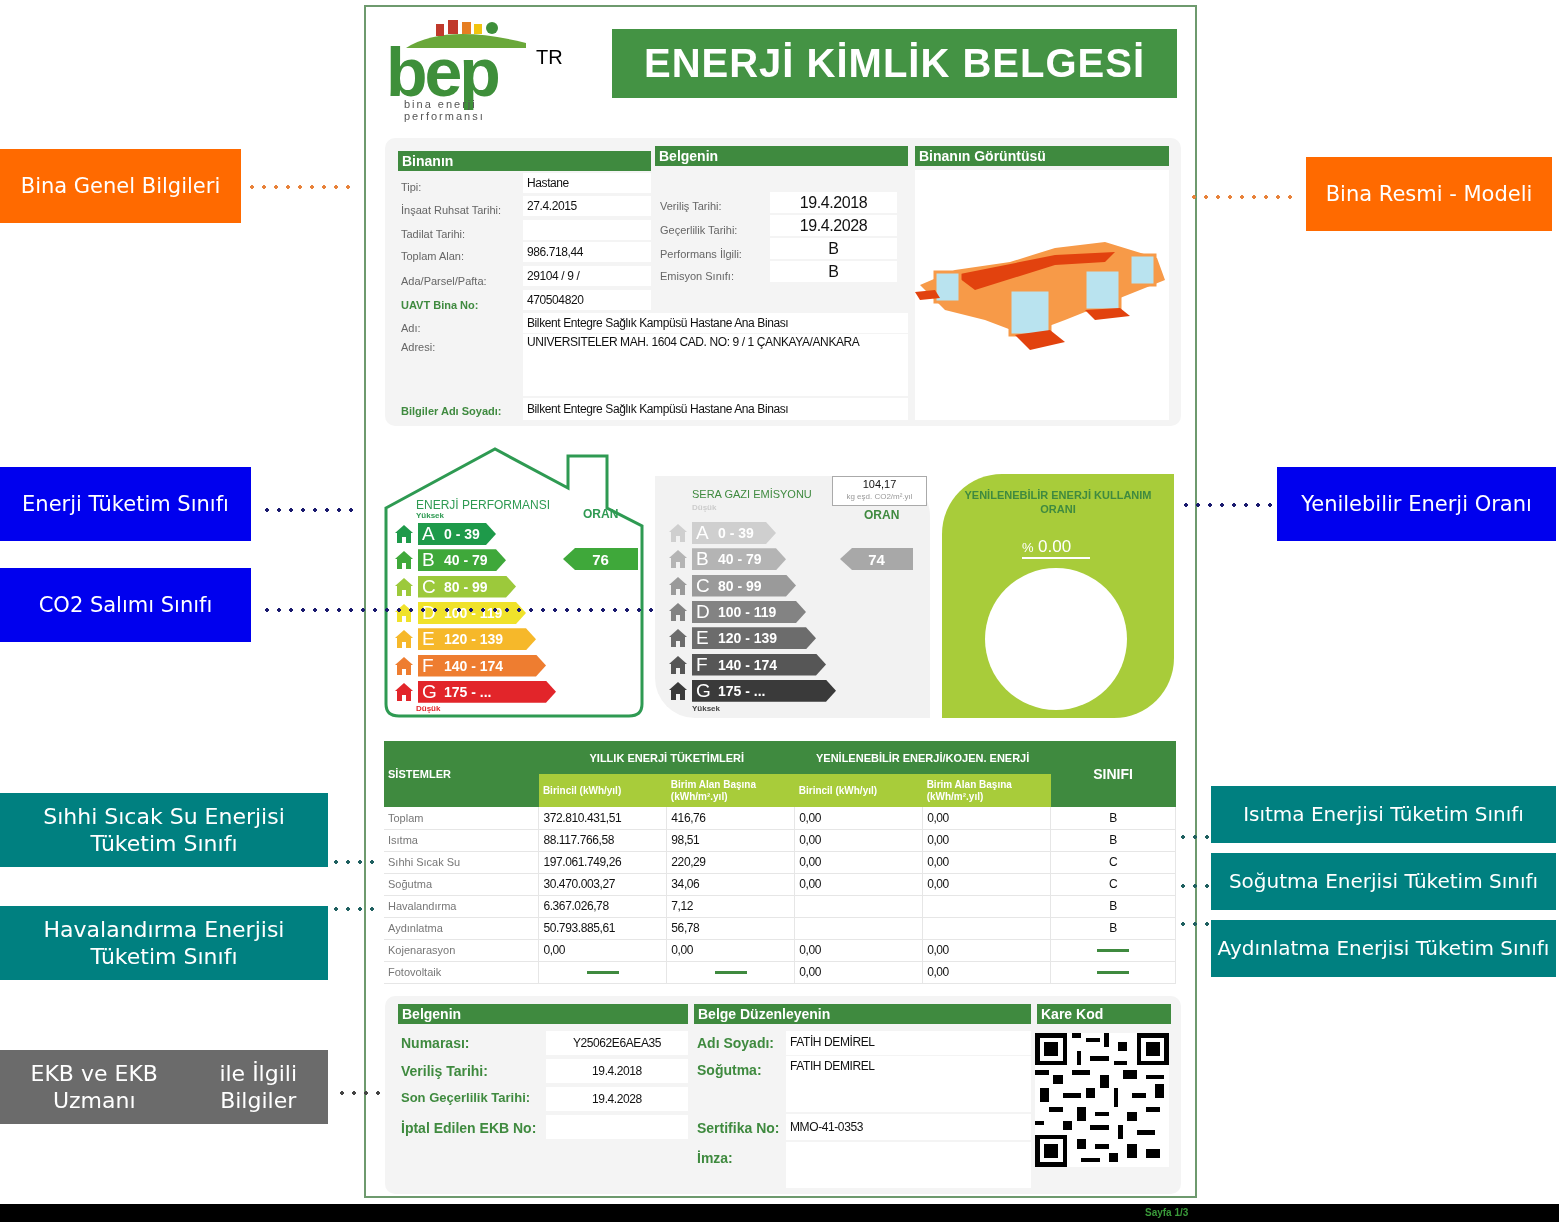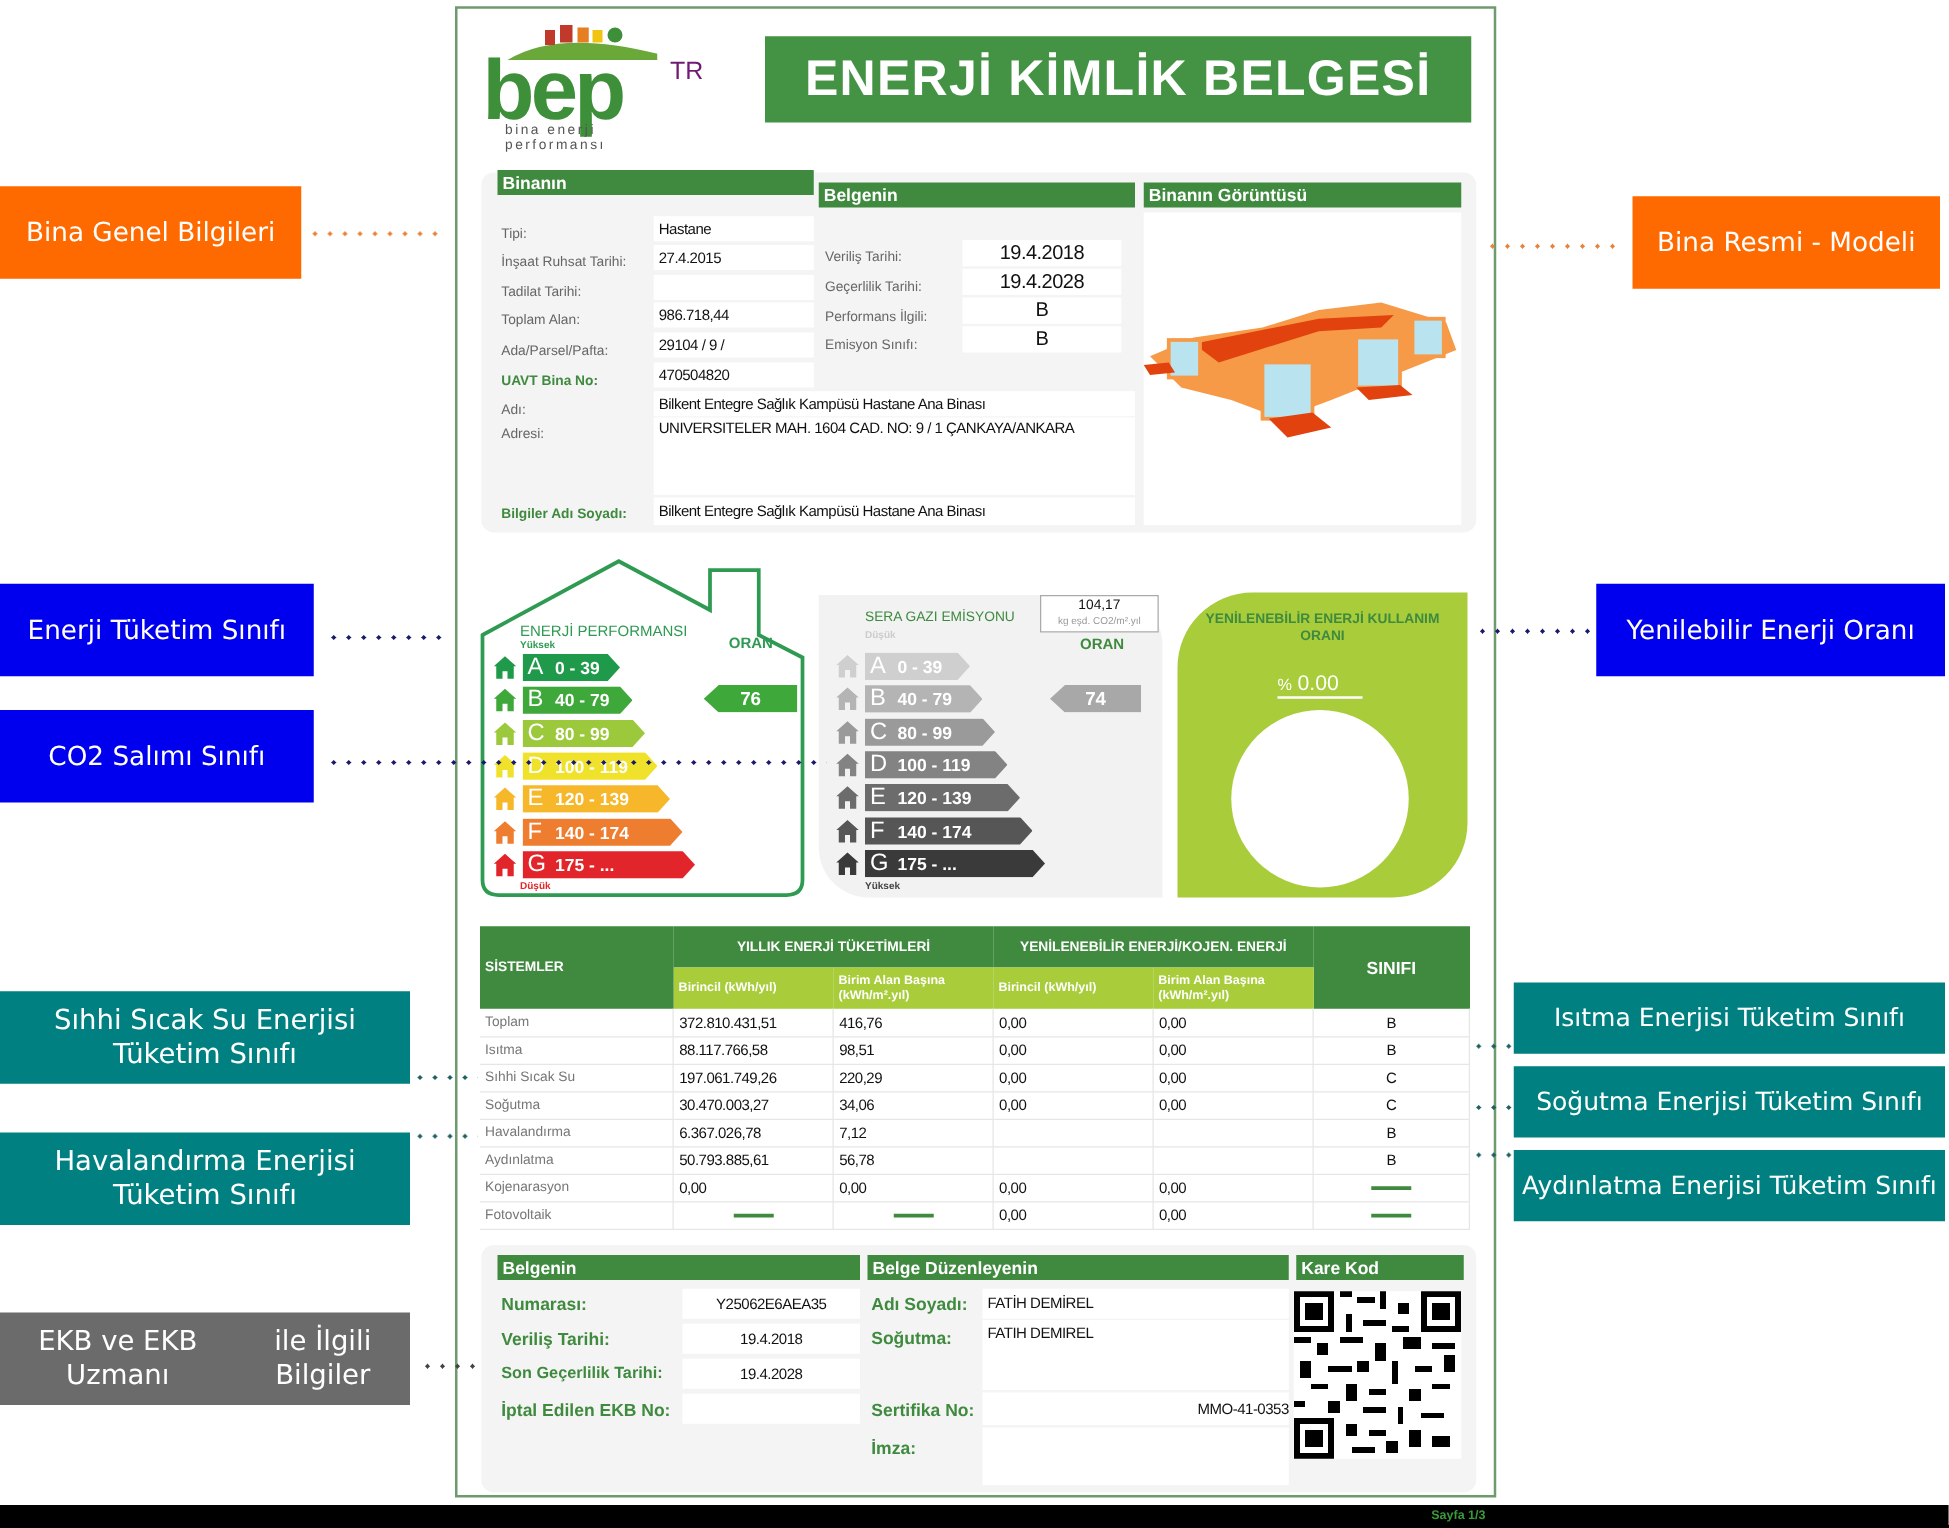--- a/index.html
+++ b/index.html
@@ -4,21 +4,21 @@
 <style>
   * { box-sizing: border-box; margin: 0; padding: 0; }
   body { width: 1559px; height: 1222px; background: #ffffff; position: relative; overflow: hidden; font-family: "DejaVu Sans", sans-serif; }
   .doc { position: absolute; left: 364px; top: 5px; width: 833px; height: 1193px; border: 2px solid #6e9a6e; background: #fff; }
   .bottom-bar { position: absolute; left: 0; top: 1204px; width: 1559px; height: 18px; background: #000; }
   .page-no { position: absolute; left: 1145px; top: 1207px; font-size: 10px; font-weight: bold; color: #3a9a3a; font-family: "Liberation Sans", sans-serif; }
 
   
   .logo { position: absolute; left: 386px; top: 16px; width: 180px; height: 110px; }
   .logo-bep { position: absolute; left: 0; top: 22px; font-family: "Liberation Sans", sans-serif; font-size: 68px; color: #3e8f3a; font-weight: bold; letter-spacing: -3px; line-height: 1; }
-  .logo-tr { position: absolute; left: 150px; top: 30px; font-size: 20px; color: #701a75; font-family: "Liberation Sans", sans-serif; }
+  .logo-tr { position: absolute; left: 150px; top: 30px; font-size: 20px; color: #000000; font-family: "Liberation Sans", sans-serif; }
   .logo-sub { position: absolute; left: 18px; top: 82px; font-size: 11px; color: #555; letter-spacing: 2px; line-height: 12px; font-family: "Liberation Sans", sans-serif; }
   .logo-hill { position: absolute; left: 20px; top: 2px; width: 120px; height: 30px; }
 
   .title-banner { position: absolute; left: 612px; top: 29px; width: 565px; height: 69px; background: #449344; color: #fff; font-family: "Liberation Sans", sans-serif; font-weight: bold; font-size: 40px; display: flex; align-items: center; justify-content: center; letter-spacing: 1px; }
 
   .panel { position: absolute; background: #f4f4f4; border-radius: 10px; }
   .sec-head { position: absolute; height: 20px; background: #3f8a3f; color: #fff; font-family: "Liberation Sans", sans-serif; font-weight: bold; font-size: 14px; padding-left: 4px; line-height: 20px; }
   .lbl { position: absolute; font-size: 11px; color: #666; font-family: "Liberation Sans", sans-serif; }
   .lbl.green { color: #3f8a3f; font-weight: bold; }
   .val { position: absolute; background: #fff; font-size: 12px; color: #111; font-family: "Liberation Sans", sans-serif; padding-left: 4px; letter-spacing: -0.4px; }
@@ -68,21 +68,21 @@
   <div class="logo-bep">bep</div>
   <div class="logo-tr">TR</div>
   <div class="logo-sub">
     <div>bina enerji</div>
     <div>performansı</div>
   </div>
 </div>
 <div class="title-banner">ENERJİ KİMLİK BELGESİ</div>
 
 <div class="panel" style="left:385px;top:138px;width:796px;height:288px;"></div>
-<div class="sec-head" style="left:398px;top:136px;width:253px;">Binanın</div>
+<div class="sec-head" style="left:398px;top:151px;width:253px;">Binanın</div>
 <div class="sec-head" style="left:655px;top:146px;width:253px;">Belgenin</div>
 <div class="sec-head" style="left:915px;top:146px;width:254px;">Binanın Görüntüsü</div>
 
 <div class="lbl" style="left:401px;top:181px;">Tipi:</div>
 <div class="val" style="left:523px;top:173px;width:128px;height:20px;line-height:20px;">Hastane</div>
 <div class="lbl" style="left:401px;top:204px;">İnşaat Ruhsat Tarihi:</div>
 <div class="val" style="left:523px;top:196px;width:128px;height:20px;line-height:20px;">27.4.2015</div>
 <div class="lbl" style="left:401px;top:228px;">Tadilat Tarihi:</div>
 <div class="val" style="left:523px;top:220px;width:128px;height:20px;line-height:20px;"></div>
 <div class="lbl" style="left:401px;top:250px;">Toplam Alan:</div>
@@ -381,21 +381,21 @@
 <div class="lbl green" style="left:401px;top:1090px;font-size:13px;">Son Geçerlilik Tarihi:</div>
 <div class="val center" style="left:546px;top:1087px;width:142px;height:24px;line-height:24px;">19.4.2028</div>
 <div class="lbl green" style="left:401px;top:1120px;font-size:14px;">İptal Edilen EKB No:</div>
 <div class="val center" style="left:546px;top:1115px;width:142px;height:24px;line-height:24px;"></div>
 
 <div class="lbl green" style="left:697px;top:1035px;font-size:14px;">Adı Soyadı:</div>
 <div class="val" style="left:786px;top:1031px;width:245px;height:24px;line-height:22px;">FATİH DEMİREL</div>
 <div class="lbl green" style="left:697px;top:1062px;font-size:14px;">Soğutma:</div>
 <div class="val" style="left:786px;top:1056px;width:245px;height:56px;line-height:20px;">FATIH DEMIREL</div>
 <div class="lbl green" style="left:697px;top:1120px;font-size:14px;">Sertifika No:</div>
-<div class="val" style="left:786px;top:1114px;width:245px;height:26px;line-height:26px;text-align:right;">MMO-41-0353</div>
+<div class="val" style="left:786px;top:1114px;width:245px;height:26px;line-height:26px;">MMO-41-0353</div>
 <div class="lbl green" style="left:697px;top:1150px;font-size:14px;">İmza:</div>
 <div class="val" style="left:786px;top:1142px;width:245px;height:46px;"></div>
 
 <svg class="qr" viewBox="0 0 29 29" shape-rendering="crispEdges">
   <g fill="#000">
     <path d="M0 0h7v7h-7zM1 1v5h5v-5zM2 2h3v3h-3z" fill-rule="evenodd"></path>
     <path d="M22 0h7v7h-7zM23 1v5h5v-5zM24 2h3v3h-3z" fill-rule="evenodd"></path>
     <path d="M0 22h7v7h-7zM1 23v5h5v-5zM2 24h3v3h-3z" fill-rule="evenodd"></path>
     <rect x="8" y="0" width="2" height="1"></rect>
       <rect x="11" y="1" width="3" height="1"></rect>

